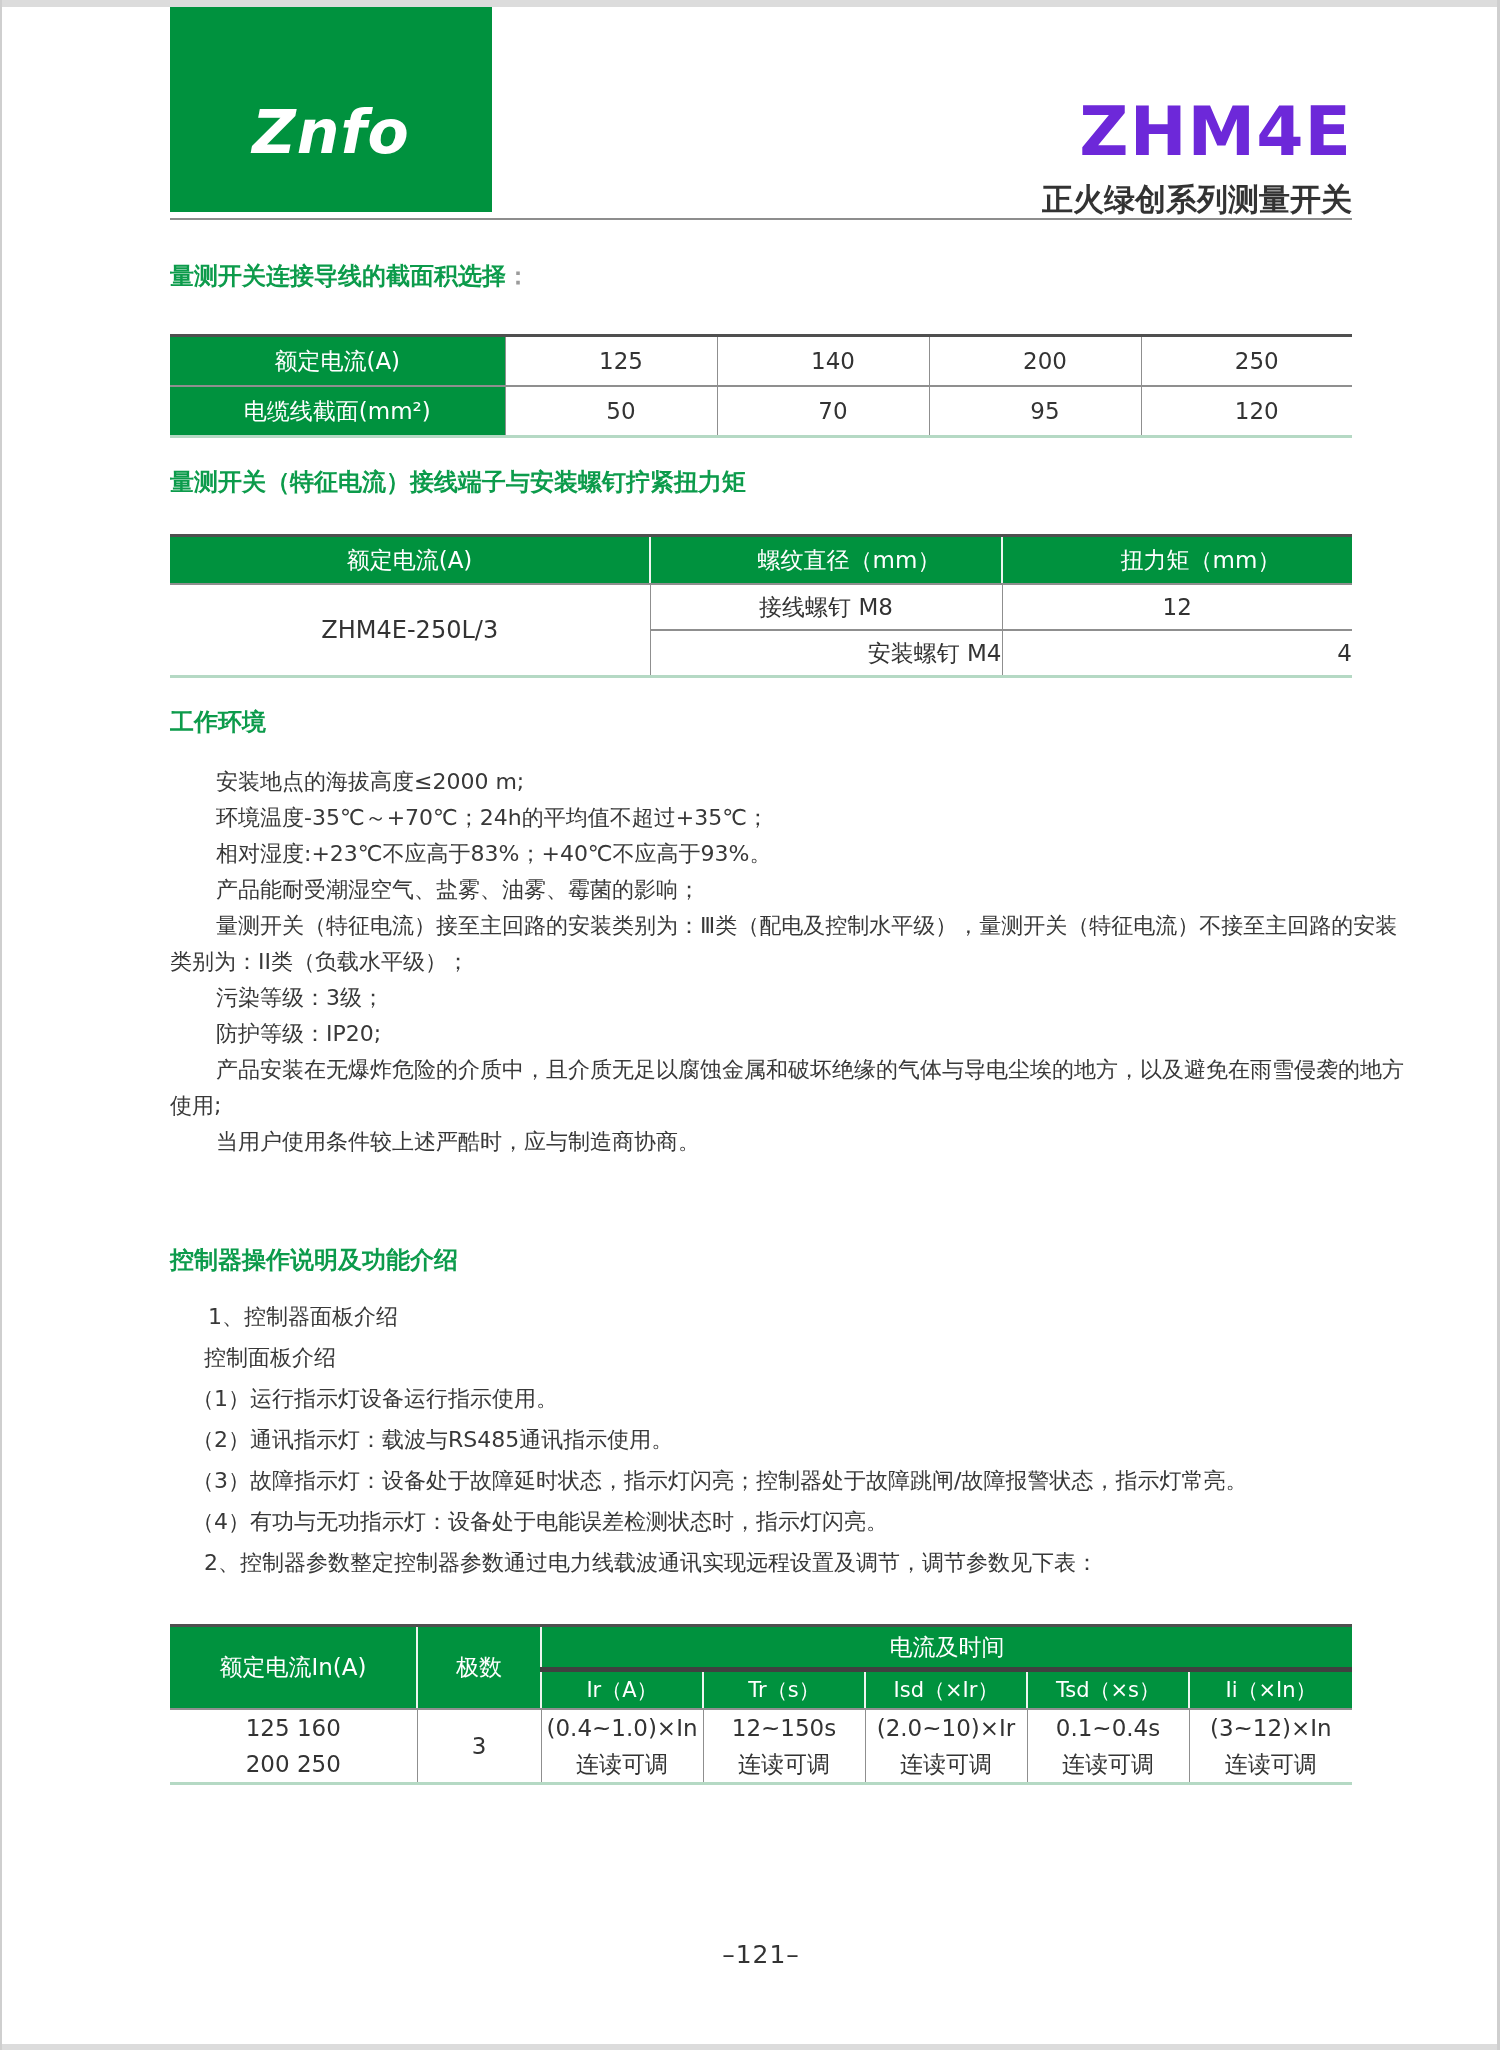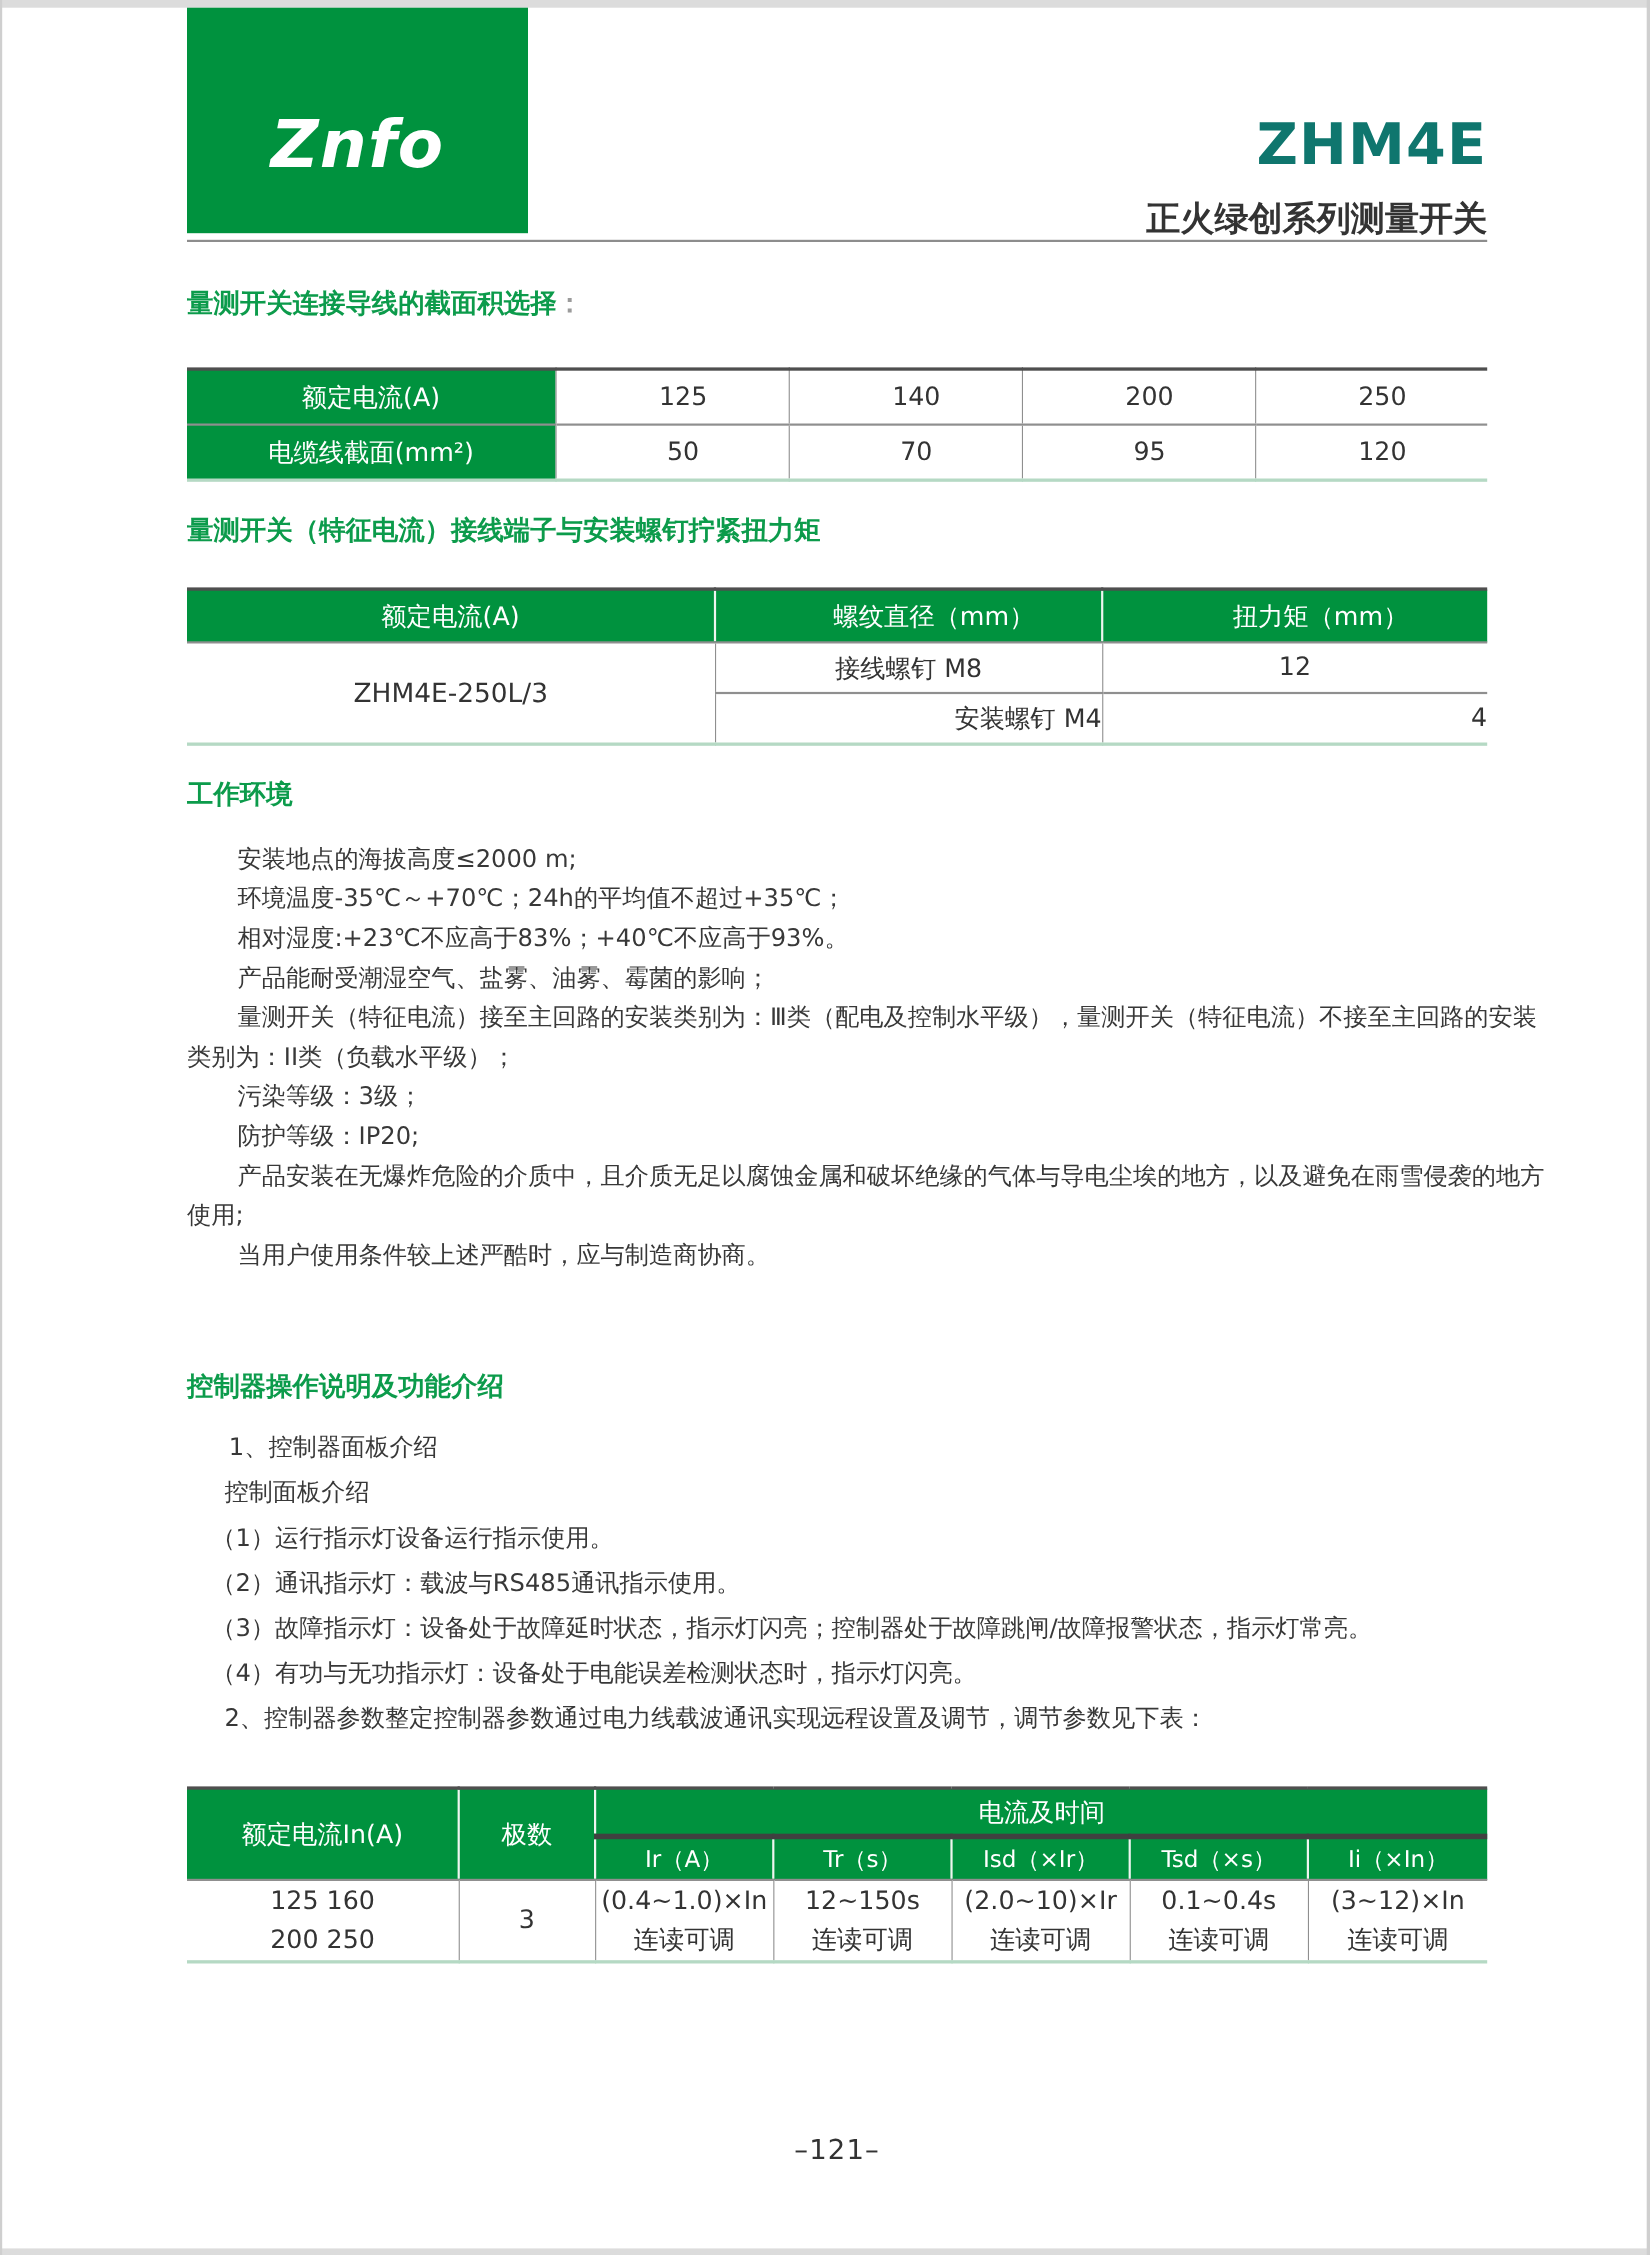--- a/index.html
+++ b/index.html
@@ -4,25 +4,25 @@
 <style>
   html,body{margin:0;padding:0;}
   body{font-family:"DejaVu Sans","Liberation Sans",sans-serif;background:#fff;}
   .page{position:relative;width:1500px;height:2050px;background:#ffffff;overflow:hidden;}
   .edge-top{position:absolute;top:0;left:0;width:1500px;height:7px;background:#dcdcdc;}
   .edge-bottom{position:absolute;bottom:0;left:0;width:1500px;height:6px;background:#dcdcdc;}
   .edge-left{position:absolute;top:0;left:0;width:2px;height:2050px;background:#cfcfcf;}
   .edge-right{position:absolute;top:0;right:0;width:3px;height:2050px;background:#cfcfcf;}
 
   
-  .logo-block{position:absolute;left:170px;top:7px;width:310px;height:205px;background:#00923E;z-index:2;}
+  .logo-block{position:absolute;left:170px;top:7px;width:310px;height:205px;background:#00923E;z-index:2;padding-left:12px;}
   .logo-text{position:absolute;left:0;top:95px;width:100%;text-align:center;color:#ffffff;
              font-size:60px;font-weight:bold;font-style:italic;letter-spacing:1px;line-height:60px;}
   .header-right{position:absolute;right:148px;top:104px;text-align:right;}
-  .product-title{color:#0f766e;font-size:52px;font-weight:bold;line-height:56px;letter-spacing:1px;white-space:nowrap;}
+  .product-title{color:#6d28d9;font-size:68px;font-weight:bold;line-height:56px;letter-spacing:1px;white-space:nowrap;}
   .series-subtitle{color:#333333;font-size:31px;font-weight:bold;line-height:36px;margin-top:21px;white-space:nowrap;}
   .header-rule{position:absolute;left:170px;top:218px;width:1182px;height:2px;background:#8d8d8d;}
 
   
   .sec-title{position:absolute;left:170px;color:#0C9B4B;font-size:24px;font-weight:bold;line-height:28px;white-space:nowrap;}
   .title-colon{color:#9b9b9b;font-weight:bold;}
 
   
   .dtable{position:absolute;left:170px;width:1182px;border-collapse:collapse;table-layout:fixed;
           text-align:center;color:#333333;font-size:23px;

